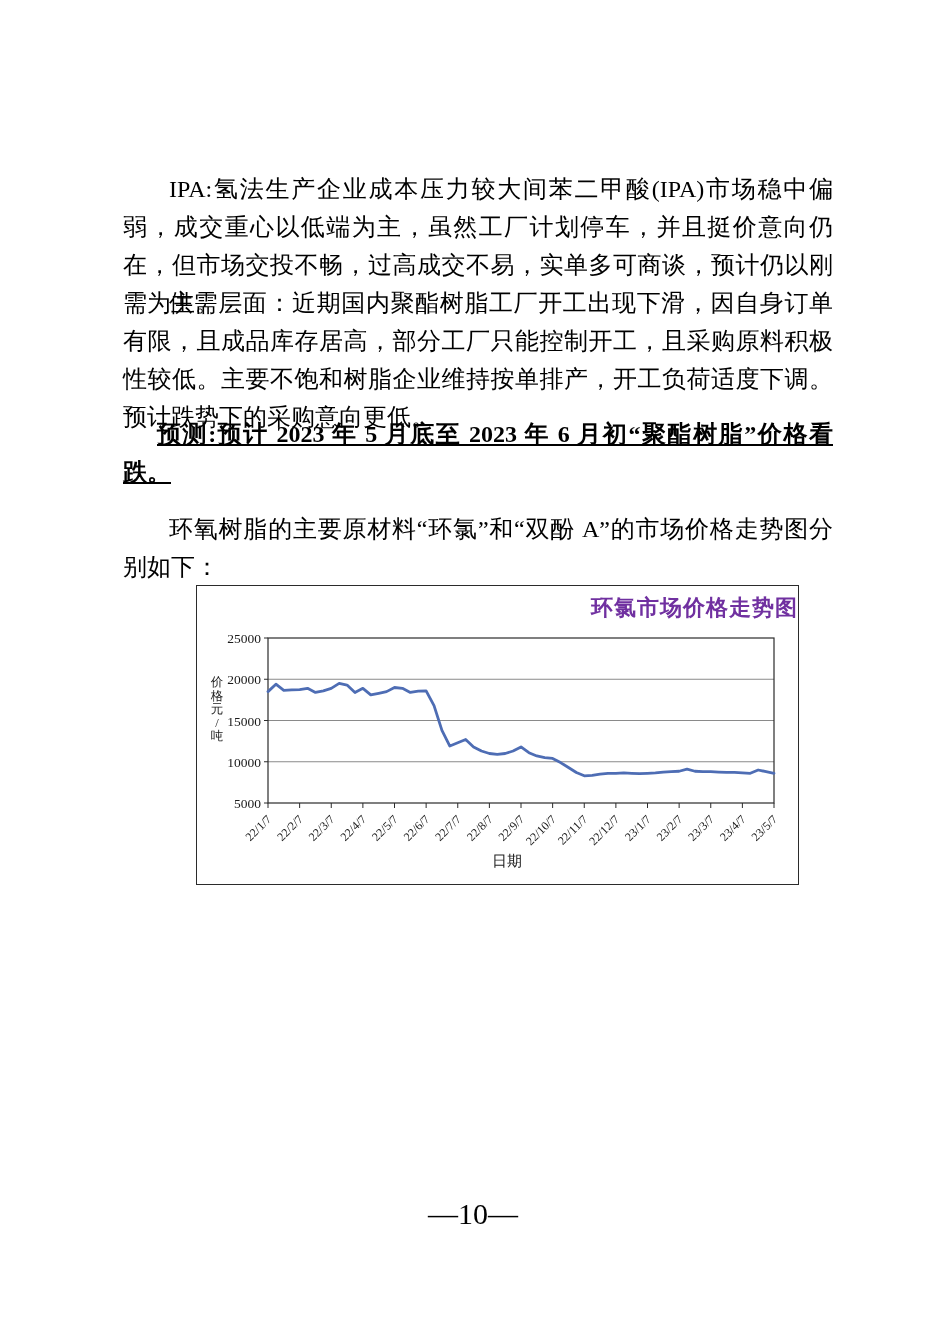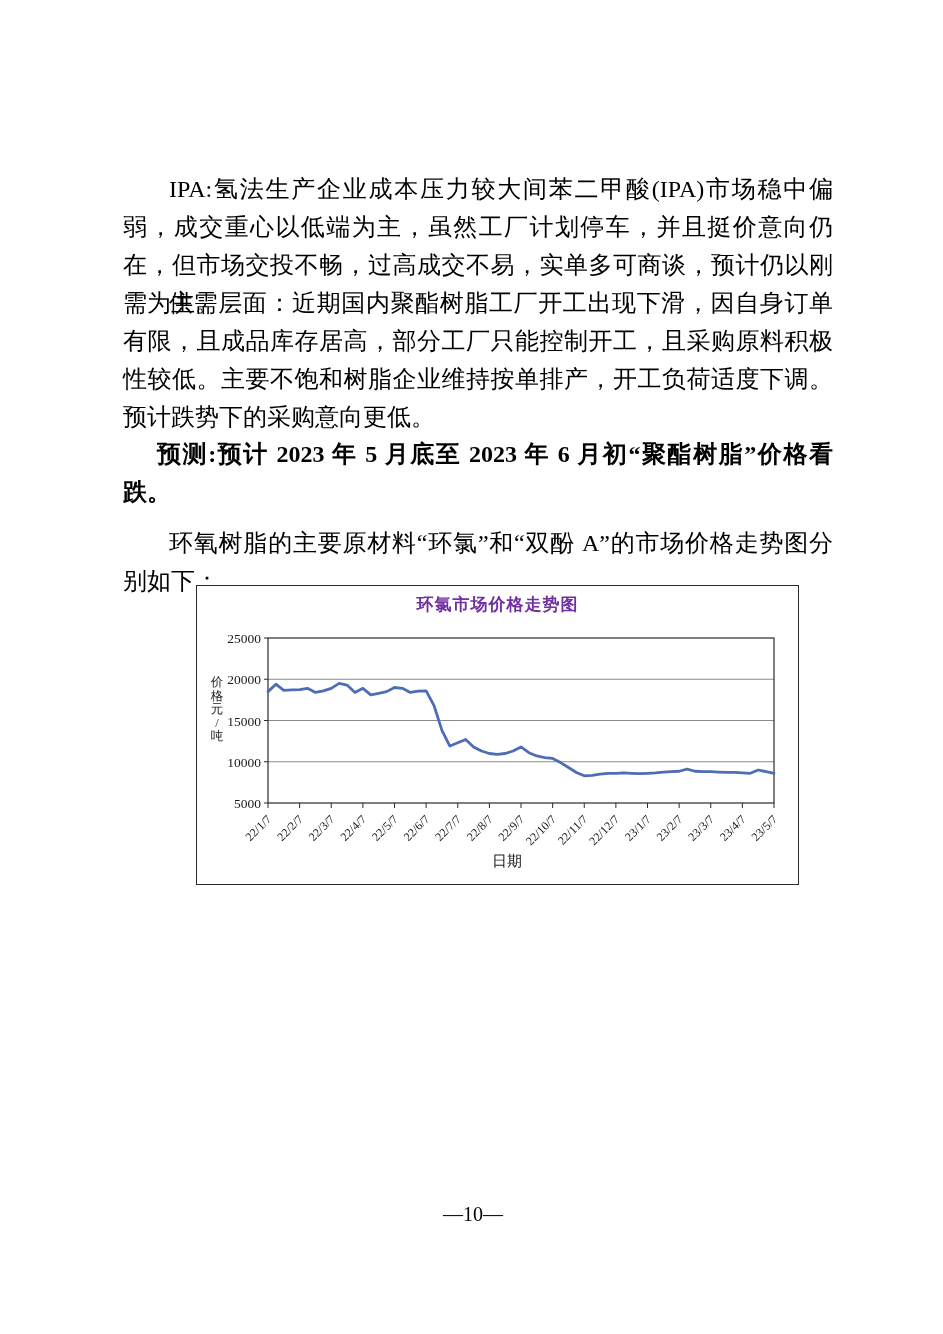--- a/index.html
+++ b/index.html
@@ -24,49 +24,49 @@
   .bold{font-weight:bold;}
   .chart-box{
     position:absolute;
     left:196px;top:585px;
     width:601px;height:298px;
     border:1px solid #2b2b2b;
     background:#fff;
   }
   .chart-title{
     position:absolute;top:7px;left:0;width:100%;
-    text-align:center;
-    font-size:17px;font-weight:bold;
+    text-align:right;
+    font-size:22px;font-weight:bold;
     letter-spacing:1px;
   }
   .chart-svg{position:absolute;left:0;top:0;}
   .chart-svg text{
     font-family:"Liberation Serif","DejaVu Serif",serif;
     fill:#1a1a1a;
   }
   .page-number{
     position:absolute;
     left:118px;top:1195px;width:710px;
     text-align:center;
-    font-size:20px;line-height:38px;
+    font-size:30px;line-height:38px;
   }
 </style>
 </head>
 <body>
 
 <div class="page">
 
   <p class="body-text indent" style="top:165px;">IPA:氢法生产企业成本压力较大间苯二甲酸(IPA)市场稳中偏弱，成交重心以低端为主，虽然工厂计划停车，并且挺价意向仍在，但市场交投不畅，过高成交不易，实单多可商谈，预计仍以刚需为主。</p>
 
   <p class="body-text indent" style="top:279px;">供需层面：近期国内聚酯树脂工厂开工出现下滑，因自身订单有限，且成品库存居高，部分工厂只能控制开工，且采购原料积极性较低。主要不饱和树脂企业维持按单排产，开工负荷适度下调。预计跌势下的采购意向更低。</p>
 
-  <p class="body-text indent-sm bold" style="top:430px;">预测:预计 2023 年 5 月底至 2023 年 6 月初“聚酯树脂”价格看跌。</p>
+  <p class="body-text indent-sm bold" style="top:410px;text-decoration:underline;">预测:预计 2023 年 5 月底至 2023 年 6 月初“聚酯树脂”价格看跌。</p>
 
 
-  <p class="body-text indent" style="top:519px;">环氧树脂的主要原材料“环氯”和“双酚 A”的市场价格走势图分别如下：</p>
+  <p class="body-text indent" style="top:505px;">环氧树脂的主要原材料“环氯”和“双酚 A”的市场价格走势图分别如下：</p>
 
   <div class="chart-box">
     <svg class="chart-svg" width="601" height="298" viewBox="0 0 601 298">
         <line x1="71" y1="175.75" x2="577" y2="175.75" stroke="#8a8a8a" stroke-width="1"></line>
         <line x1="71" y1="134.5" x2="577" y2="134.5" stroke="#8a8a8a" stroke-width="1"></line>
         <line x1="71" y1="93.25" x2="577" y2="93.25" stroke="#8a8a8a" stroke-width="1"></line>
         <rect x="71" y="52" width="506" height="165" fill="none" stroke="#2b2b2b" stroke-width="1.2"></rect>
         <line x1="67" y1="217" x2="71" y2="217" stroke="#2b2b2b" stroke-width="1"></line>
         <text x="64" y="222" text-anchor="end" font-size="13.5">5000</text>
         <line x1="67" y1="175.75" x2="71" y2="175.75" stroke="#2b2b2b" stroke-width="1"></line>

